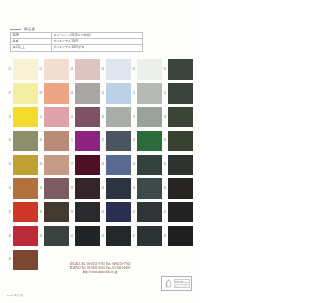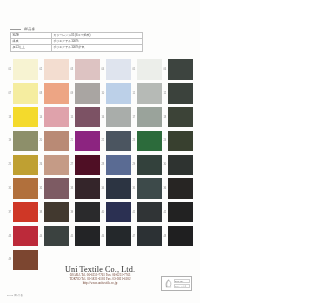--- a/index.html
+++ b/index.html
@@ -349,21 +349,20 @@
           <div class="sw blank"></div>
         </div>
         <div class="cell">
           <span class="num"></span>
           <div class="sw blank"></div>
         </div>
       </div>
     </div>
 
   <div class="footer">
-    <div class="brand">Uni Textile Co., Ltd.</div>
     <div class="addr">OSAKA  Tel. 06-6251-7761   Fax. 06-6251-7763</div>
     <div class="addr">TOKYO  Tel. 03-5821-6181   Fax. 03-5821-6182</div>
     <div class="addr web">http://www.unitextile.co.jp</div>
 
     <div class="corner-code">2023  織/品番</div>
 
     <div class="eco">
       <div class="eco-mark">
         <svg viewBox="0 0 24 24" width="9" height="11" aria-hidden="true">
           <path d="M12 2 C6 7 4 13 6 20 L8 20 C6 13 8 8 12 4 Z" fill="none" stroke="#7a7a7a" stroke-width="1.2"></path>

